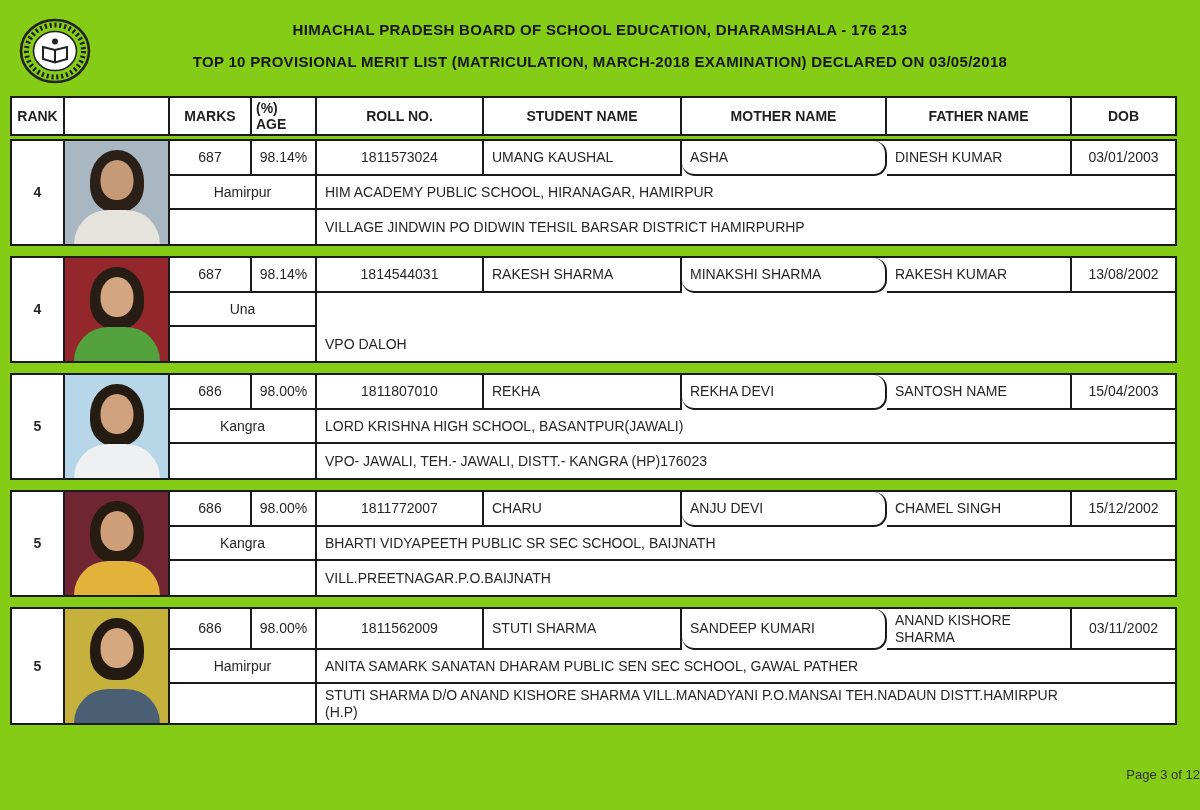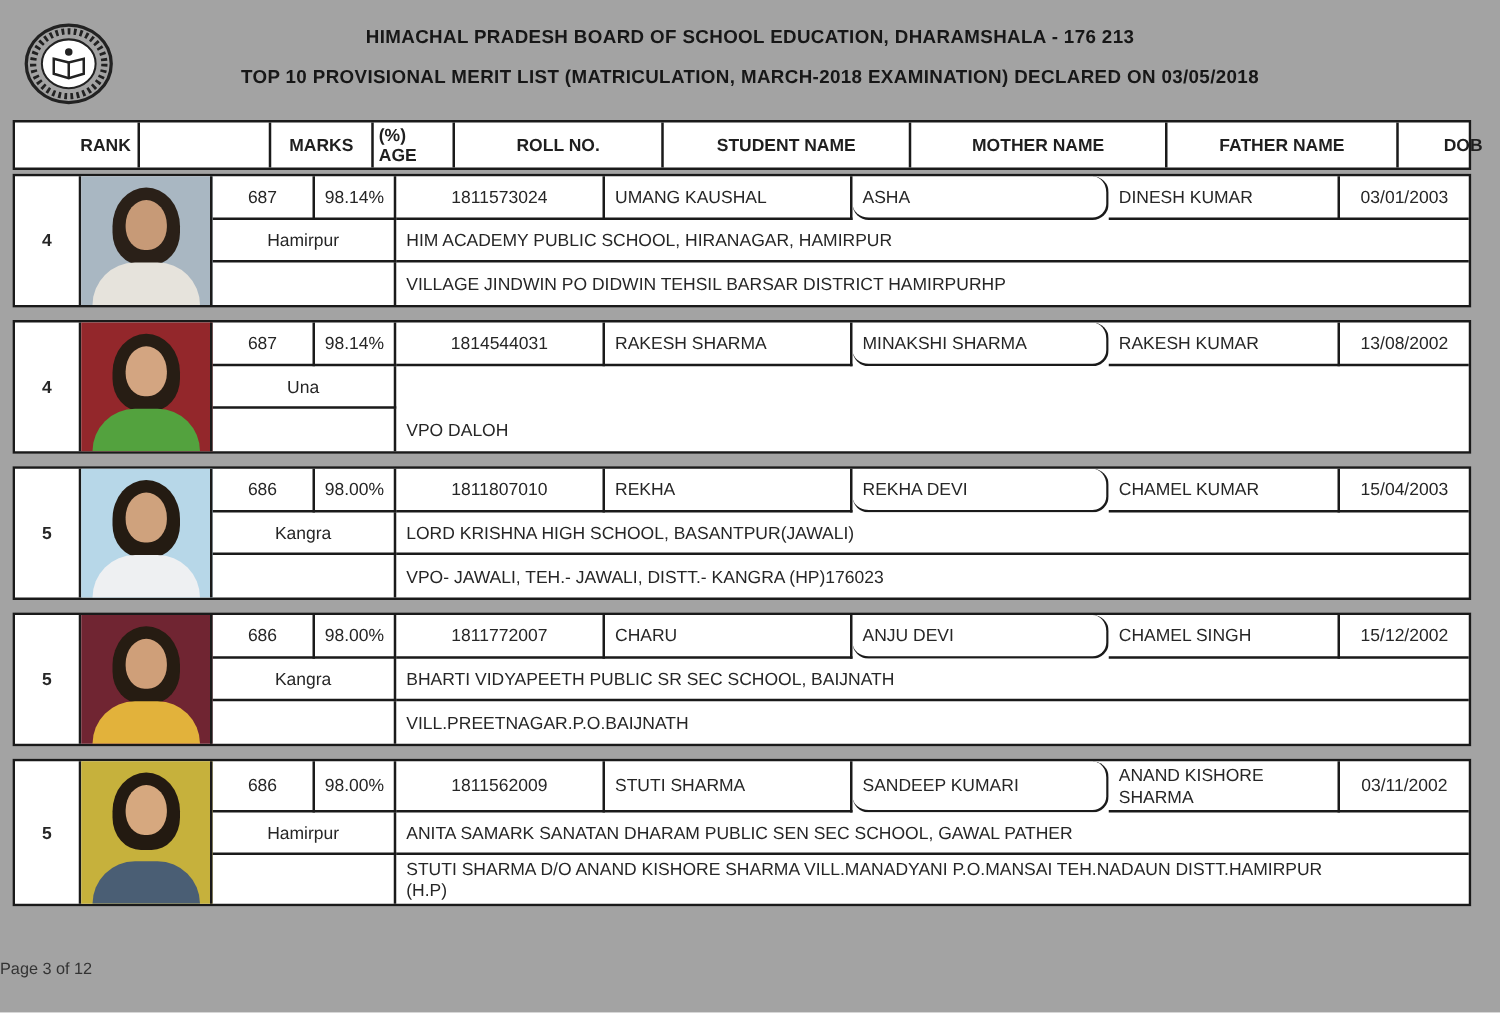--- a/index.html
+++ b/index.html
@@ -1,20 +1,20 @@
 <!DOCTYPE html>
 <html><head>
 <meta charset="utf-8">
 <style>
   * { margin:0; padding:0; box-sizing:border-box; }
   html,body { background:#ffffff; }
   .page {
     position:relative;
     width:1200px; height:810px;
-    background:#a3a3a3;
+    background:#84cc16;
     font-family:"Liberation Sans","DejaVu Sans",sans-serif;
     color:#262626;
     overflow:hidden;
   }
   
   .doc-header { position:relative; height:96px; }
   .logo { position:absolute; left:18px; top:18px; width:74px; height:66px; }
   .titles { position:absolute; left:0; right:0; top:22px; text-align:center; }
   .title-line {
     font-weight:bold; font-size:15px; letter-spacing:.3px;
@@ -22,21 +22,21 @@
     white-space:nowrap;
   }
   
   .merit-table { margin-left:10px; width:1167px; }
   .grid9 {
     display:grid;
     grid-template-columns:53px 105px 82px 65px 167px 198px 205px 185px 103px;
     border:2px solid #1a1a1a;
     background:#fff;
   }
-  .thead { margin-bottom:3px;padding-left:47px; }
+  .thead { margin-bottom:3px; }
   .th {
     min-height:24px;
     display:flex; align-items:center; justify-content:center;
     font-weight:bold; font-size:14px; color:#1f1f1f;
     border-right:2px solid #1a1a1a;
     padding:2px 4px;
   }
   .th:last-child { border-right:none;border-radius:11px; }
   .block { margin-bottom:10px; grid-template-rows:auto auto auto; }
   .c {
@@ -62,21 +62,21 @@
   .district { grid-column:3/5; justify-content:center;text-align:center; }
   .school   { grid-column:5/10; border-right:none; }
   .blankc   { grid-column:3/5; }
   .addr     { grid-column:5/10; border-right:none; }
   .addr-wrap { padding-right:84px; }
   
   .av-hair { position:absolute; left:50%; top:9px;  transform:translateX(-50%); width:54px; height:62px; background:var(--phair,#2a2118); border-radius:50% 50% 42% 42%; }
   .av-face { position:absolute; left:50%; top:19px; transform:translateX(-50%); width:33px; height:40px; background:var(--pskin,#c99b79); border-radius:50% 50% 46% 46%; }
   .av-body { position:absolute; left:50%; bottom:0; transform:translateX(-50%); width:86px; height:34px; background:var(--pdress,#ddd); border-radius:42px 42px 0 0; }
   
-  .page-footer { text-align:left; margin-top:42px; font-size:13px; color:#333; }
+  .page-footer { text-align:right; margin-top:42px; font-size:13px; color:#333;padding-left:47px; }
 </style>
 </head>
 <body>
 
 <div class="page">
 
   <div class="doc-header">
     <svg class="logo" viewBox="0 0 74 66">
       <ellipse cx="37" cy="33" rx="34" ry="31" fill="none" stroke="#222" stroke-width="2.6"></ellipse>
       <ellipse cx="37" cy="33" rx="28.5" ry="26" fill="none" stroke="#222" stroke-width="5" stroke-dasharray="2.2 2.7"></ellipse>
@@ -149,21 +149,21 @@
       <div class="c photo" style="--pbg: #b7d7e8; --phair: #241b12; --pskin: #cfa27d; --pdress: #eef0f2;">
         <div class="av-hair"></div>
         <div class="av-face"></div>
         <div class="av-body"></div>
       </div>
       <div class="c r1 marks">686</div>
       <div class="c r1 pct">98.00%</div>
       <div class="c r1 roll">1811807010</div>
       <div class="c r1 sname">REKHA</div>
       <div class="c r1 mname">REKHA DEVI</div>
-      <div class="c r1 fname">CHAMEL KUMAR</div>
+      <div class="c r1 fname">SANTOSH NAME</div>
       <div class="c r1 dob">15/04/2003</div>
       <div class="c r2 district">Kangra</div>
       <div class="c r2 school">LORD KRISHNA HIGH SCHOOL, BASANTPUR(JAWALI)</div>
       <div class="c r3 blankc"></div>
       <div class="c r3 addr">VPO- JAWALI, TEH.- JAWALI, DISTT.- KANGRA (HP)176023</div>
     </div>
 
     <div class="grid9 block">
       <div class="c rank">5</div>
       <div class="c photo" style="--pbg: #702532; --phair: #261c12; --pskin: #cf9f79; --pdress: #e2b23b;">

